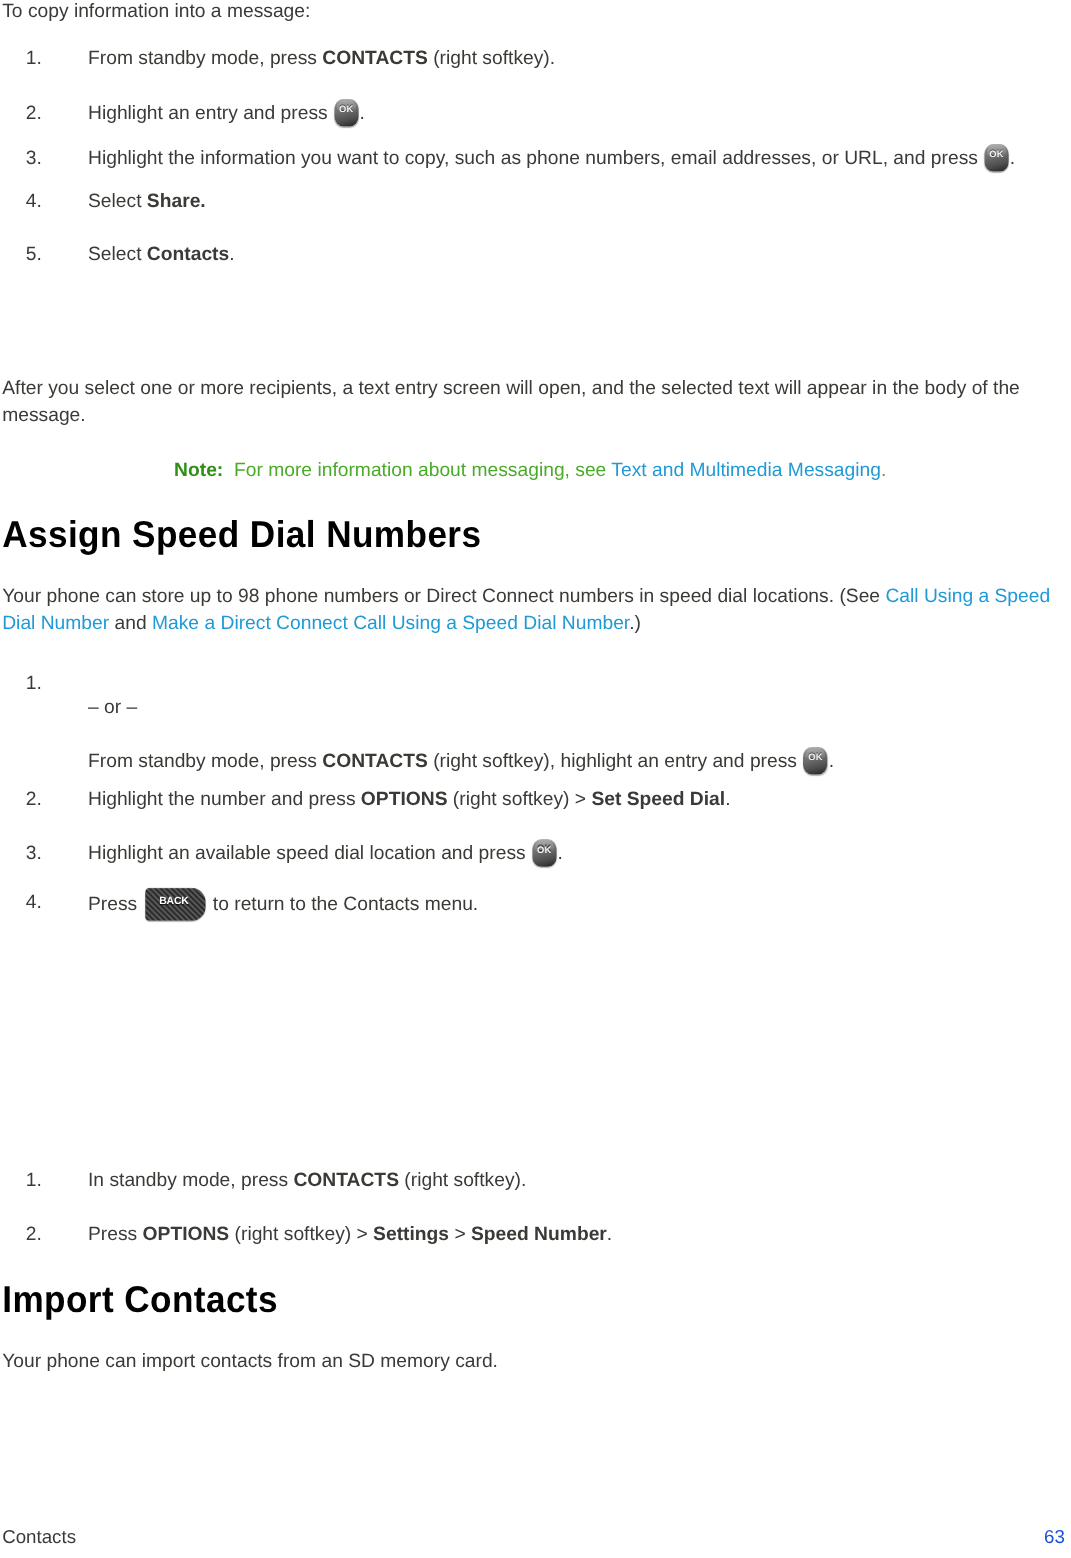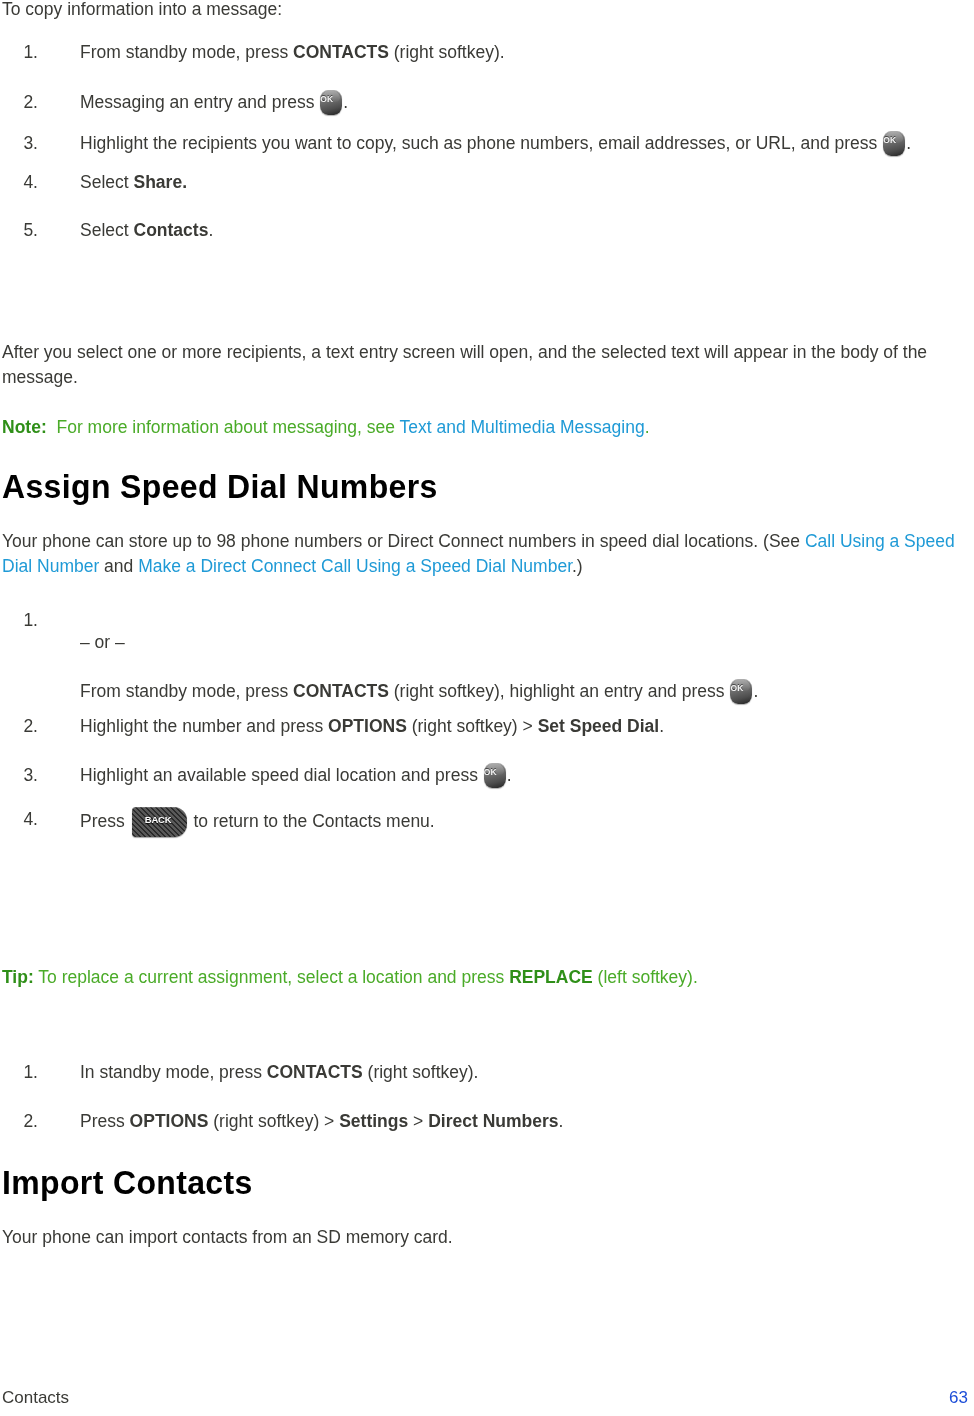--- a/index.html
+++ b/index.html
@@ -25,21 +25,21 @@
 
   
   .para {
     font-size: 17.5px;
     line-height: 25px;
     color: #3a3a36;
     margin: 0;
   }
   .intro      { position: absolute; left: 2px;  top: -3px;  width: 960px; }
   .after-p    { position: absolute; left: 2px;  top: 340px; width: 962px; }
-  .note-p     { position: absolute; left: 2px;  top: 415px; width: 960px; }
+  .note-p     { position: absolute; left: 2px;  top: 415px; width: 960px; text-align: center; }
   .sd-p       { position: absolute; left: 2px;  top: 529px; width: 966px; }
   .tip-p      { position: absolute; left: 2px;  top: 965px; width: 960px; }
   .check-p    { position: absolute; left: 2px;  top: 1029px; width: 600px; }
   .imp-p1     { position: absolute; left: 2px;  top: 1225px; width: 700px; }
   .imp-p2     { position: absolute; left: 2px;  top: 1276px; width: 966px; }
 
   
   h1.heading {
     position: absolute;
     margin: 0;
@@ -118,20 +118,21 @@
     content: "";
     position: absolute;
     left: 2px; right: 2px; top: 1px;
     height: 11px;
     border-radius: 7px 7px 5px 5px;
     background: linear-gradient(180deg, rgba(255,255,255,0.30), rgba(255,255,255,0.02));
   }
   .key-ok .kl {
     position: absolute;
     left: 0; right: 0; top: 4px;
+    text-align: center;
     font-family: "Liberation Sans", sans-serif;
     font-size: 8.5px;
     font-weight: bold;
     letter-spacing: 0.2px;
     color: #f2f2f2;
     text-shadow: 0 -1px 0 rgba(0,0,0,0.55);
     line-height: 10px;
   }
 
   .key-back {
@@ -192,25 +193,25 @@
 
   <p class="para intro">To copy information into a message:</p>
 
   <ol class="olist" id="list-copy">
     <li class="l1">
       <span class="num">1.</span>
       <span class="txt"><span>From standby mode, press </span><b>CONTACTS</b><span> (right softkey).</span></span>
     </li>
     <li class="l2">
       <span class="num">2.</span>
-      <span class="txt"><span>Messaging an entry and press </span><span class="key-ok"><span class="kl">OK</span></span><span>.</span></span>
+      <span class="txt"><span>Highlight an entry and press </span><span class="key-ok"><span class="kl">OK</span></span><span>.</span></span>
     </li>
     <li class="l3">
       <span class="num">3.</span>
-      <span class="txt"><span>Highlight the recipients you want to copy, such as phone numbers, email addresses, or URL, and press </span><span class="key-ok"><span class="kl">OK</span></span><span>.</span></span>
+      <span class="txt"><span>Highlight the information you want to copy, such as phone numbers, email addresses, or URL, and press </span><span class="key-ok"><span class="kl">OK</span></span><span>.</span></span>
     </li>
     <li class="l4">
       <span class="num">4.</span>
       <span class="txt"><span>Select </span><b>Share.</b></span>
     </li>
     <li class="l5">
       <span class="num">5.</span>
       <span class="txt"><span>Select </span><b>Contacts</b><span>.</span></span>
     </li>
   </ol>
@@ -236,31 +237,30 @@
     <li class="a3">
       <span class="num">3.</span>
       <span class="txt"><span>Highlight an available speed dial location and press </span><span class="key-ok"><span class="kl">OK</span></span><span>.</span></span>
     </li>
     <li class="a4">
       <span class="num">4.</span>
       <span class="txt"><span>Press </span><span class="key-back"><span class="kl">BACK</span></span><span> to return to the Contacts menu.</span></span>
     </li>
   </ol>
 
-  <p class="para tip-p"><span class="green-dark">Tip:</span><span class="green"> To replace a current assignment, select a location and press </span><span class="green-dark">REPLACE</span><span class="green"> (left softkey).</span></p>
 
 
   <ol class="olist" id="list-check">
     <li class="c1">
       <span class="num">1.</span>
       <span class="txt"><span>In standby mode, press </span><b>CONTACTS</b><span> (right softkey).</span></span>
     </li>
     <li class="c2">
       <span class="num">2.</span>
-      <span class="txt"><span>Press </span><b>OPTIONS</b><span> (right softkey) &gt; </span><b>Settings</b><span> &gt; </span><b>Direct Numbers</b><span>.</span></span>
+      <span class="txt"><span>Press </span><b>OPTIONS</b><span> (right softkey) &gt; </span><b>Settings</b><span> &gt; </span><b>Speed Number</b><span>.</span></span>
     </li>
   </ol>
 
   <h1 class="heading" id="h-import">Import Contacts</h1>
 
   <p class="para imp-p1">Your phone can import contacts from an SD memory card.</p>
 
 
   <div class="footer">
     <span class="f-left">Contacts</span>

